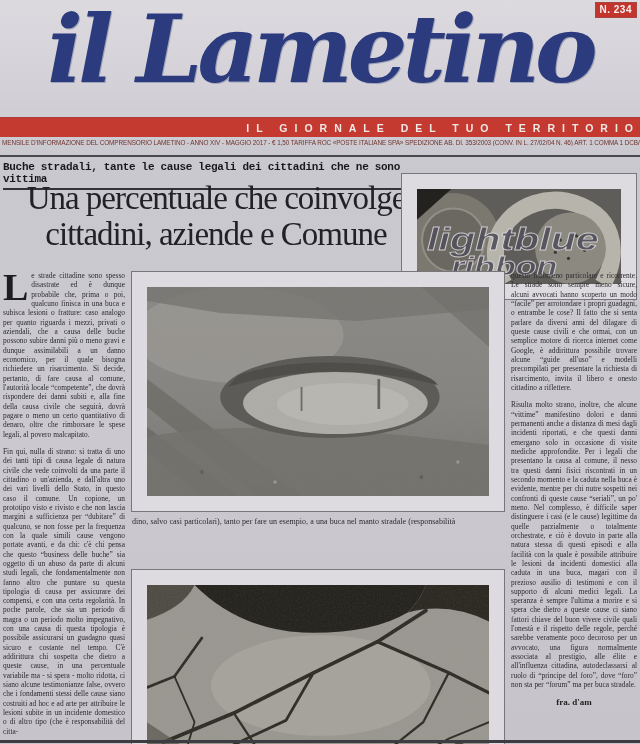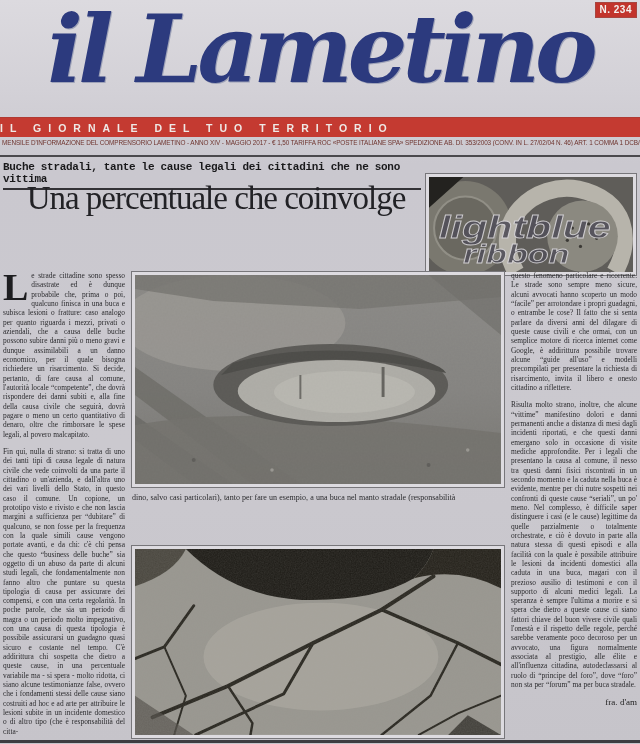--- a/index.html
+++ b/index.html
@@ -9,50 +9,50 @@
   
   .issue-badge{position:absolute;top:3px;right:4px;background:#c2342c;color:#f4f2f0;
         font-family:"Liberation Sans",sans-serif;font-weight:bold;font-size:10px;
         padding:1px 4px 2px;letter-spacing:.5px;box-shadow:0 0 0 1px #a8453f;}
   .logo{position:absolute;top:-6px;left:0;width:640px;text-align:center;
         font-family:"DejaVu Serif",serif;font-style:italic;font-weight:bold;
         font-size:94px;line-height:1.18;color:#2c3a7e;letter-spacing:-5px;
         text-shadow:1px 1px 0 #9fa3b8;}
   .stripe{position:absolute;top:117px;left:0;width:640px;height:19px;background:#c43a31;
         color:#efe9e6;font-family:"Liberation Sans",sans-serif;font-weight:bold;
-        font-size:10.5px;letter-spacing:7px;text-align:left;line-height:20px;
+        font-size:10.5px;letter-spacing:7px;text-align:right;line-height:20px;
         border-top:1px solid #b03a33;}
   .fineprint{position:absolute;top:139px;left:2px;width:638px;
         font-family:"Liberation Sans",sans-serif;font-size:6.4px;letter-spacing:-0.1px;
         color:#6e332d;white-space:nowrap;overflow:hidden;}
   .toprule{position:absolute;top:155px;left:0;width:640px;height:2px;background:#4a494d;}
   
   .kicker{position:absolute;top:161px;left:3px;width:418px;
         font-family:Liberation Mono, monospace;font-weight:bold;font-size:11px;
         letter-spacing:-0.3px;color:#19191b;padding-bottom:3px;border-bottom:2px solid #333236;}
   .headline{position:absolute;top:181px;left:2px;width:428px;text-align:center;
         font-size:33px;letter-spacing:-1px;line-height:1.08;color:#222226;}
-  .photo-frame{background:#dddbe0;border:1px solid #77767a;padding:3px;text-decoration:underline;}
+  .photo-frame{background:#dddbe0;border:1px solid #77767a;padding:15px;text-decoration:underline;}
   .top-photo{position:absolute;top:173px;right:3px;width:204px;height:95px;}
   .top-photo svg,.photo-frame svg{display:block;width:100%;height:100%;}
   
   #article{position:absolute;top:271px;left:3px;width:634px;height:466px;display:flex;gap:6px;}
   .bodytext{font-size:7.4px;line-height:1.26;text-align:justify;color:#2b2b2e;
         word-spacing:0.2px;overflow:hidden;}
   .col-side{width:122px;flex:0 0 auto;}
   .col-right{width:126px;flex:0 0 auto;}
   .bodytext p{margin:0 0 8px 0;}
   .drop-cap{float:left;font-size:38px;line-height:0.78;font-weight:bold;color:#1d1d20;
         margin:2px 3px 0 0;font-family:"Liberation Serif",serif;}
   .mid{flex:1 1 auto;display:flex;flex-direction:column;}
   .photo1{height:209px;flex:0 0 auto;}
   .mid-text{display:flex;gap:8px;margin:4px 1px 3px;height:50px;flex:0 0 auto;}
   .mid-text .bodytext{flex:1;font-size:8px;line-height:1.5;}
   .photo2{flex:1 1 auto;}
-  .signature{text-align:right;font-weight:normal;font-size:9px;color:#222;margin-top:2px;}
+  .signature{text-align:center;font-weight:bold;font-size:9px;color:#222;margin-top:2px;}
   .bottomrule{position:absolute;bottom:1px;left:0;width:640px;height:3px;background:#3d3c40;}
 </style>
 </head>
 <body>
 
 <div id="page">
 
   <div class="issue-badge">N. 234</div>
 
   <div class="logo">il Lametino</div>
@@ -60,20 +60,21 @@
   <div class="stripe">IL GIORNALE DEL TUO TERRITORIO</div>
 
   <div class="fineprint">MENSILE D'INFORMAZIONE DEL COMPRENSORIO LAMETINO - ANNO XIV - MAGGIO 2017 - € 1,50 TARIFFA ROC «POSTE ITALIANE SPA» SPEDIZIONE AB. DI. 353/2003 (CONV. IN L. 27/02/04 N. 46) ART. 1 COMMA 1 DCB/CZ/142/2004 VALIDA 014/06/2004</div>
 
   <div class="toprule"></div>
 
   <div class="kicker">Buche stradali, tante le cause legali dei cittadini che ne sono vittima</div>
 
   <div class="headline">
     <div>Una percentuale che coinvolge</div>
+    <div>cittadini, aziende e Comune</div>
   </div>
 
   <div class="top-photo photo-frame">
     <svg viewBox="0 0 202 93" preserveAspectRatio="none">
       <rect x="0" y="0" width="202" height="93" fill="#5f5d59"></rect>
       <circle cx="36" cy="50" r="46" fill="#7a786f"></circle>
       <circle cx="36" cy="50" r="31" fill="#6a6860" stroke="#918f86" stroke-width="2"></circle>
       <path d="M0,0 L34,0 L0,30 Z" fill="#23221f"></path>
       <path d="M86,93 C58,42 106,4 148,12 C196,22 202,62 184,93" stroke="#b7b4ab" stroke-width="17" fill="none"></path>
       <circle cx="152" cy="58" r="35" fill="#8b8980"></circle>

